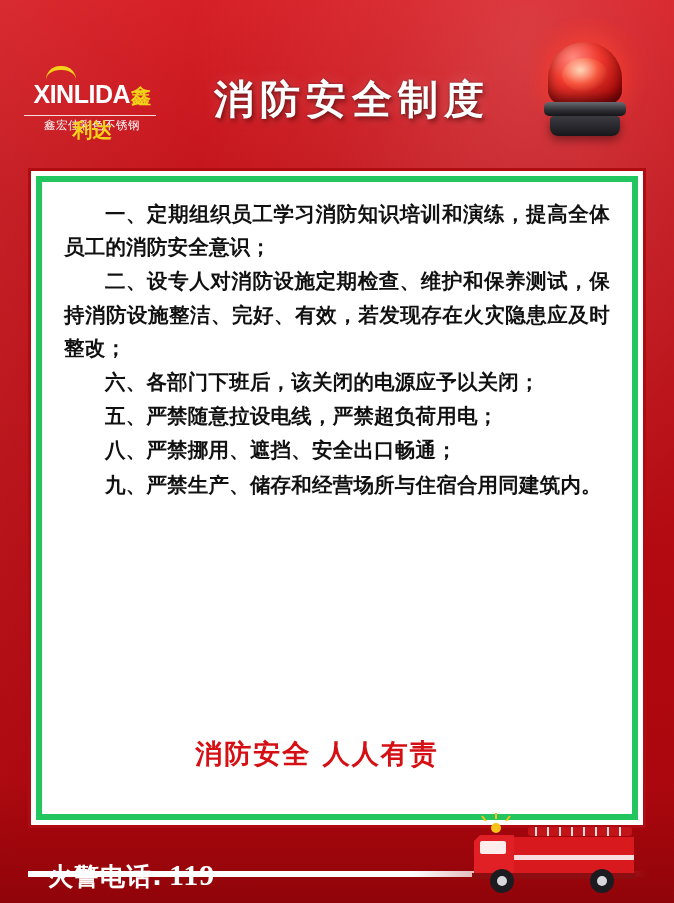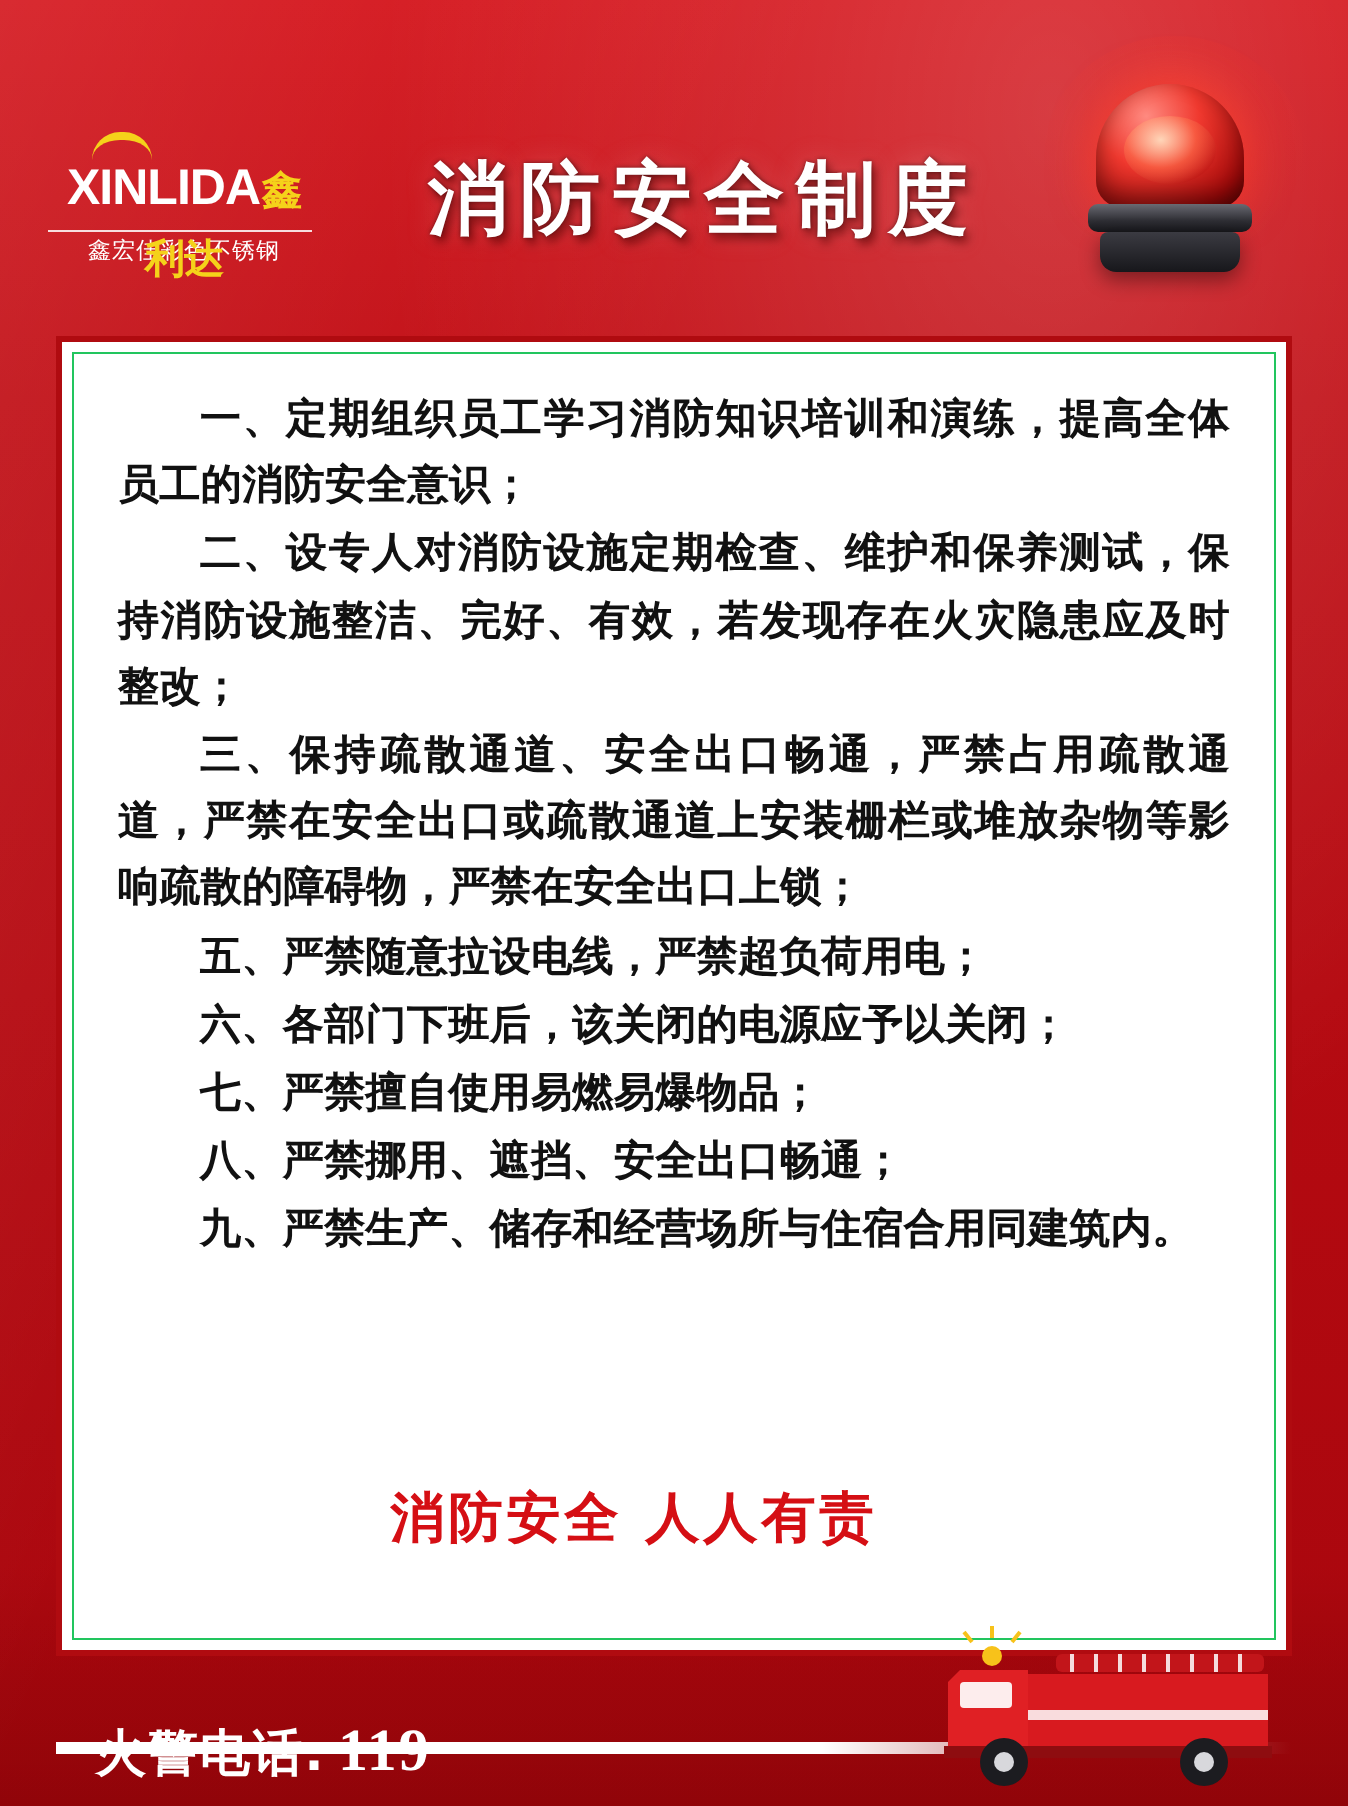--- a/index.html
+++ b/index.html
@@ -180,21 +180,21 @@
     width: 618px;
     height: 660px;
     background: #ffffff;
     border: 3px solid #b00b10;
     box-sizing: border-box;
     z-index: 3;
   }
   .body-inner {
     position: absolute;
     inset: 5px;
-    border: 1px solid #22c55e;
+    border: 6px solid #22c55e;
     padding: 16px 22px 0 22px;
     box-sizing: border-box;
   }
   .rule {
     font-family: "DejaVu Sans", sans-serif;
     font-size: 20.5px;
     line-height: 1.62;
     color: #111111;
     font-weight: bold;
     text-indent: 2em;
@@ -287,24 +287,22 @@
       <div class="dome-ring"></div>
       <div class="neck"></div>
       <div class="base"></div>
     </div>
   </div>
 
   <div class="body-card">
     <div class="body-inner">
       <p class="rule">一、定期组织员工学习消防知识培训和演练，提高全体员工的消防安全意识；</p>
       <p class="rule">二、设专人对消防设施定期检查、维护和保养测试，保持消防设施整洁、完好、有效，若发现存在火灾隐患应及时整改；</p>
-      <p class="rule">三、保持疏散通道、安全出口畅通，严禁占用疏散通道，严禁在安全出口或疏散通道上安装栅栏或堆放杂物等影响疏散的障碍物，严禁在安全出口上锁；</p>
+      <p class="rule">六、各部门下班后，该关闭的电源应予以关闭；</p>
       <p class="rule">五、严禁随意拉设电线，严禁超负荷用电；</p>
-      <p class="rule">六、各部门下班后，该关闭的电源应予以关闭；</p>
-      <p class="rule">七、严禁擅自使用易燃易爆物品；</p>
       <p class="rule">八、严禁挪用、遮挡、安全出口畅通；</p>
       <p class="rule">九、严禁生产、储存和经营场所与住宿合用同建筑内。</p>
 
       <div class="slogan">消防安全 人人有责</div>
     </div>
   </div>
 
   <div class="truck">
     <svg viewBox="0 0 186 86" width="186" height="86" xmlns="http://www.w3.org/2000/svg">
 

